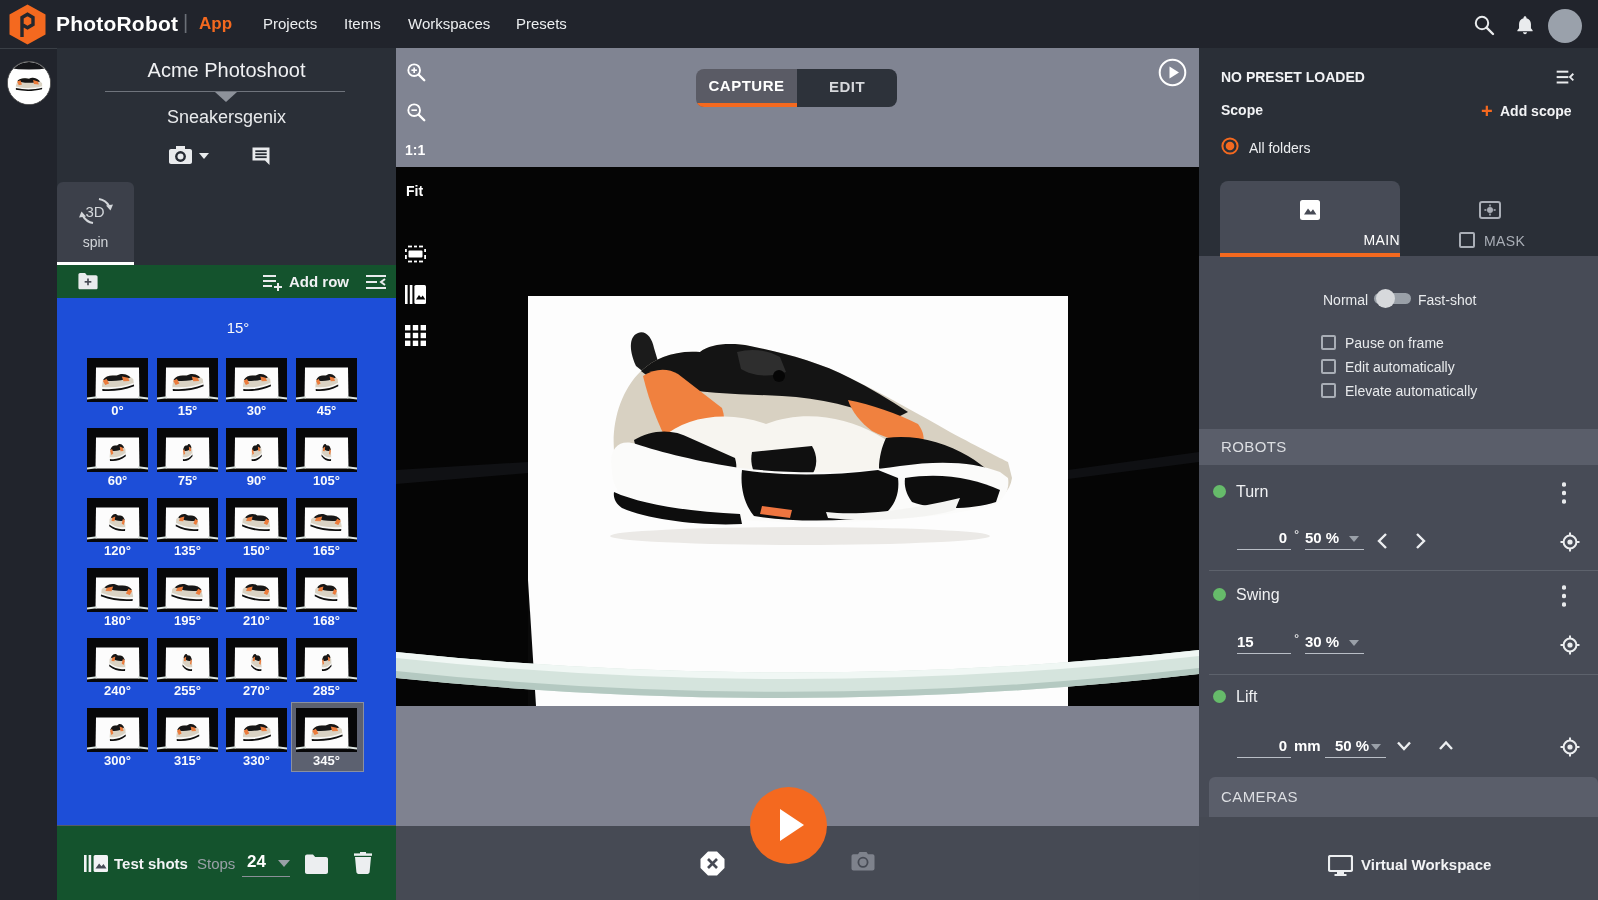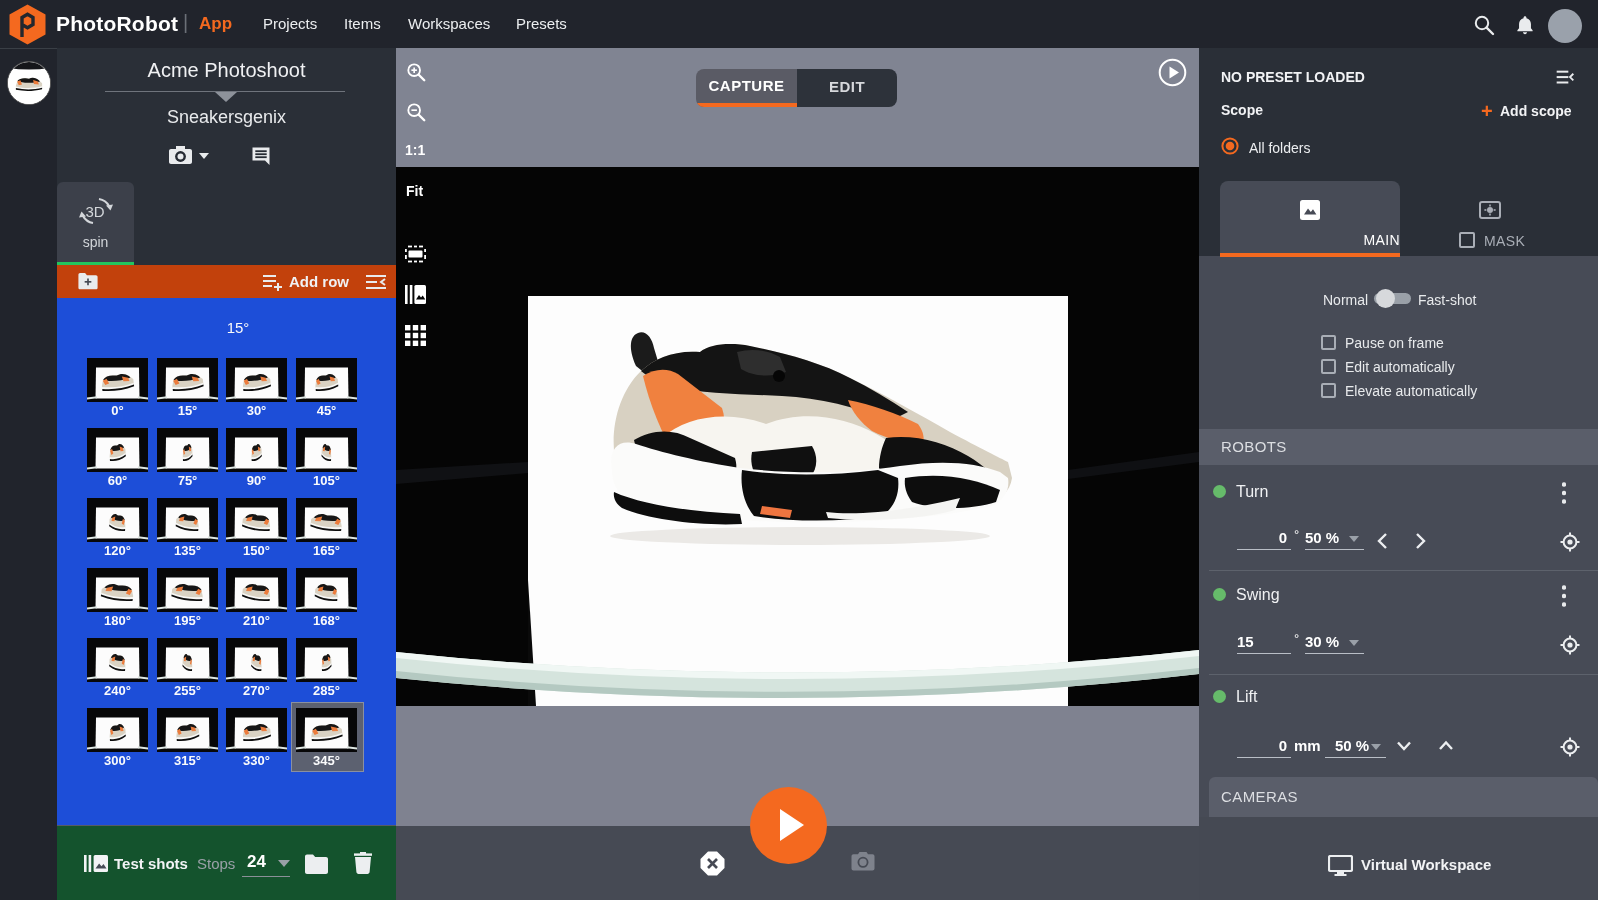--- a/index.html
+++ b/index.html
@@ -13,23 +13,23 @@
 .nav{top:15px;font-size:15px;color:#eceef0;}
 
 #rail{left:0;top:48px;width:57px;height:852px;background:#21242c;border-top:1px solid #3a3f46;}
 #railthumb{left:7px;top:12px;width:42px;height:42px;border-radius:50%;background:#fff;overflow:hidden;border:1px solid #555;}
 
 #lp{left:57px;top:48px;width:339px;height:852px;background:#2a2f37;}
 #lp-title{left:0;top:11px;width:339px;text-align:center;font-size:20px;color:#f0f1f3;}
 #lp-divider{left:48px;top:43px;width:240px;height:1px;background:#6f747c;}
 #lp-caret{left:158px;top:44px;width:0;height:0;border-left:11px solid transparent;border-right:11px solid transparent;border-top:10px solid #8d929a;}
 #lp-sub{left:0;top:59px;width:339px;text-align:center;font-size:18px;color:#e8eaec;}
-#spin-tab{left:0;top:134px;width:77px;height:80px;background:#3c404a;border-radius:6px 6px 0 0;border-bottom:3px solid #22c55e;}
+#spin-tab{left:0;top:134px;width:77px;height:80px;background:#3c404a;border-radius:6px 6px 0 0;border-bottom:3px solid #ffffff;}
 #spin-label{left:0;top:52px;width:77px;text-align:center;font-size:14px;color:#d3d6da;}
-#addrow-bar{left:0;top:217px;width:339px;height:33px;background:#c2410c;}
+#addrow-bar{left:0;top:217px;width:339px;height:33px;background:#14532d;}
 #thumbs{left:0;top:250px;width:339px;height:527px;background:#1d4ed8;}
 #deg-label{left:0;top:21px;width:362px;text-align:center;font-size:15px;color:#fafafa;}
 .th{position:absolute;width:61px;height:44px;}
 .tl{position:absolute;width:61px;text-align:center;font-size:13px;font-weight:bold;color:#fafbfc;}
 #sel-345{left:234px;top:404px;width:73px;height:70px;background:#5c6170;border:1px solid #8a90a0;box-sizing:border-box;}
 #lp-bottom{left:0;top:777px;width:339px;height:75px;background:#14532d;border-top:1px solid #565b65;}
 #ts-label{left:57px;top:29px;font-size:15px;font-weight:bold;color:#f2f3f5;}
 #stops-label{left:140px;top:29px;font-size:15px;color:#9aa0a8;}
 #stops-num{left:190px;top:26px;font-size:17px;font-weight:bold;color:#fff;}
 #stops-line{left:185px;top:50px;width:48px;height:1px;background:#8b9098;}

